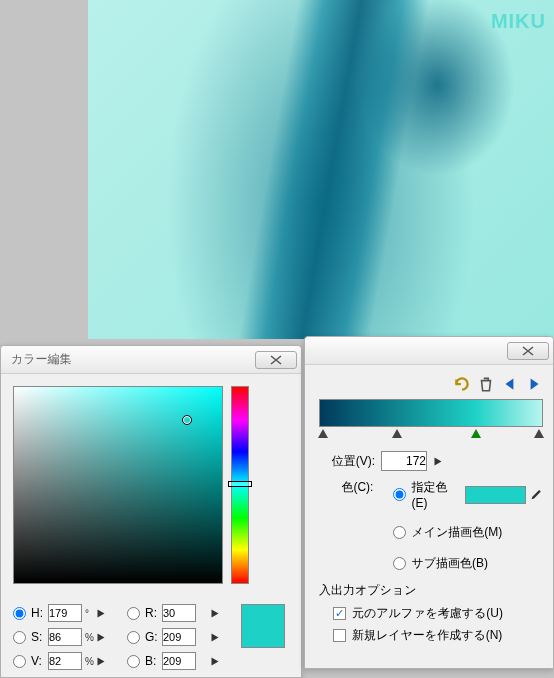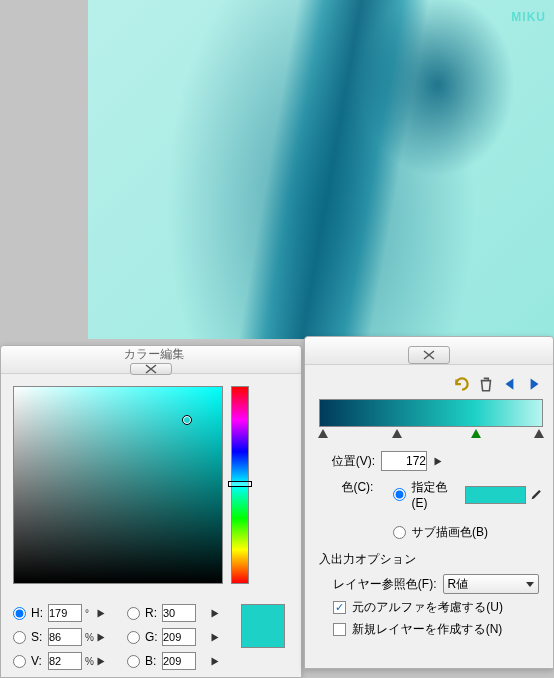--- a/index.html
+++ b/index.html
@@ -6,24 +6,24 @@
 body { width: 554px; height: 678px; background: #c4c4c4; overflow: hidden; position: relative; }
 
 .canvas-area { position: absolute; top: 0; left: 0; width: 554px; height: 345px; background: #c4c4c4; }
 .artwork { position: absolute; top: 0; left: 88px; width: 466px; height: 339px; background: linear-gradient(135deg, #b8f0ea, #98e8e0); overflow: hidden; }
 .artwork::after { content: ""; position: absolute; inset: 0;
   background:
     radial-gradient(ellipse 220px 380px at 50% 60%, rgba(0,100,130,0.55), transparent 70%),
     radial-gradient(ellipse 110px 130px at 75% 25%, rgba(0,90,120,0.8), transparent 70%),
     linear-gradient(100deg, transparent 40%, rgba(0,130,160,0.6) 45%, rgba(0,90,120,0.85) 52%, rgba(0,130,160,0.6) 60%, transparent 65%);
 }
-.miku-label { position: absolute; top: 10px; right: 8px; color: #5eded2; font-weight: bold; font-size: 12px; letter-spacing: 1px; z-index: 2; }
+.miku-label { position: absolute; top: 10px; right: 8px; color: #5eded2; font-weight: bold; font-size: 20px; letter-spacing: 1px; z-index: 2; }
 
 .panel { position: absolute; background: #f0f0f0; border: 1px solid #b0b0b0; border-radius: 4px 4px 0 0; box-shadow: 0 2px 6px rgba(0,0,0,0.2); }
-.titlebar { height: 28px; background: linear-gradient(#fdfdfd, #e8e8e8); border-bottom: 1px solid #d0d0d0; display: flex; align-items: center; justify-content: space-between; padding: 0 4px; border-radius: 4px 4px 0 0; flex-direction: column; }
+.titlebar { height: 28px; background: linear-gradient(#fdfdfd, #e8e8e8); border-bottom: 1px solid #d0d0d0; display: flex; align-items: center; justify-content: space-between; padding: 0 4px; border-radius: 4px 4px 0 0; }
 .titlebar .title { color: #666; font-size: 12px; padding-left: 6px; filter: blur(0.6px); }
 .closebtn { width: 42px; height: 18px; background: linear-gradient(#f8f8f8,#e0e0e0); border: 1px solid #a8a8a8; border-radius: 3px; display: flex; align-items: center; justify-content: center; cursor: pointer; }
 .closebtn svg { width: 14px; height: 10px; }
 
 
 .picker-panel { top: 345px; left: 0; width: 302px; height: 333px; }
 .picker-body { padding: 12px; display: flex; gap: 8px; }
 .sv-box { width: 210px; height: 198px; position: relative; border: 1px solid #888; }
 .sv-box .sat { position: absolute; inset: 0; background: linear-gradient(to right, #fff, hsl(179,100%,50%)); }
 .sv-box .val { position: absolute; inset: 0; background: linear-gradient(to bottom, transparent, #000); }
@@ -200,34 +200,31 @@
         <div class="row">
           <input type="radio" name="cm" checked="" style="">
           <span>指定色(E)</span>
           <div class="colorchip"></div>
           <svg class="eyedrop" viewBox="0 0 16 16">
               <path d="M12 2 L14 4 L6 12 L3 13 L4 10 Z" fill="#333"></path>
             </svg>
         </div>
         <div class="row">
           <input type="radio" name="cm" style="">
+          <span>メイン描画色(M)</span>
+        </div>
+        <div class="row">
+          <input type="radio" name="cm" style="">
           <span>サブ描画色(B)</span>
         </div>
       </div>
     </div>
 
     <div class="section-title">入出力オプション</div>
 
-    <div class="opt-row">
-      <span>レイヤー参照色(F):</span>
-      <div class="select">
-        <span>R値</span>
-        <span class="arrow"></span>
-      </div>
-    </div>
     <div class="opt-row">
       <span class="cb checked"></span>
       <span>元のアルファを考慮する(U)</span>
     </div>
     <div class="opt-row">
       <span class="cb"></span>
       <span>新規レイヤーを作成する(N)</span>
     </div>
 
   </div>

